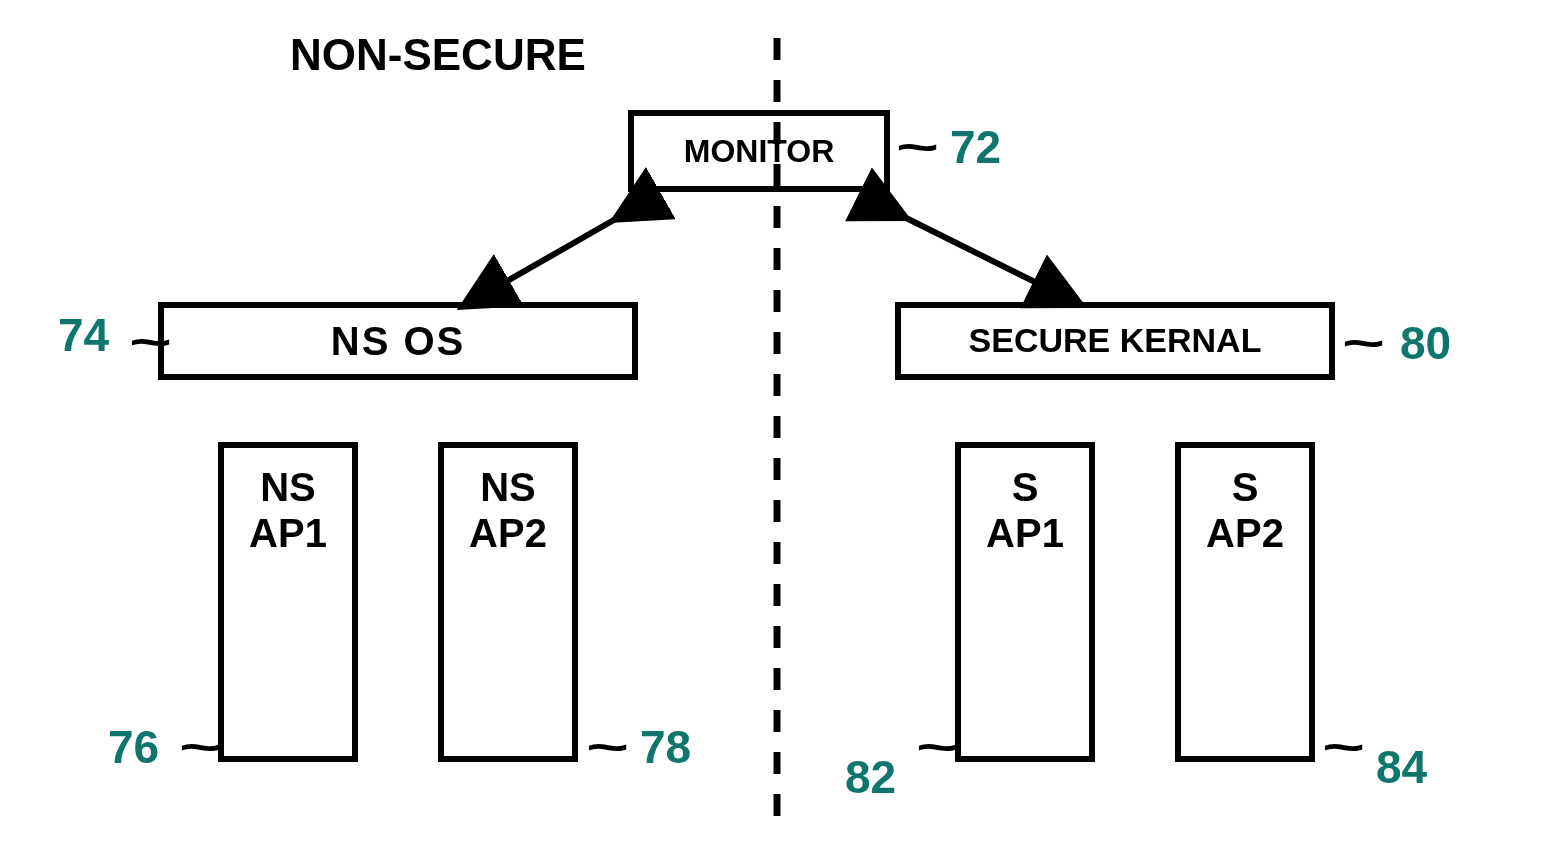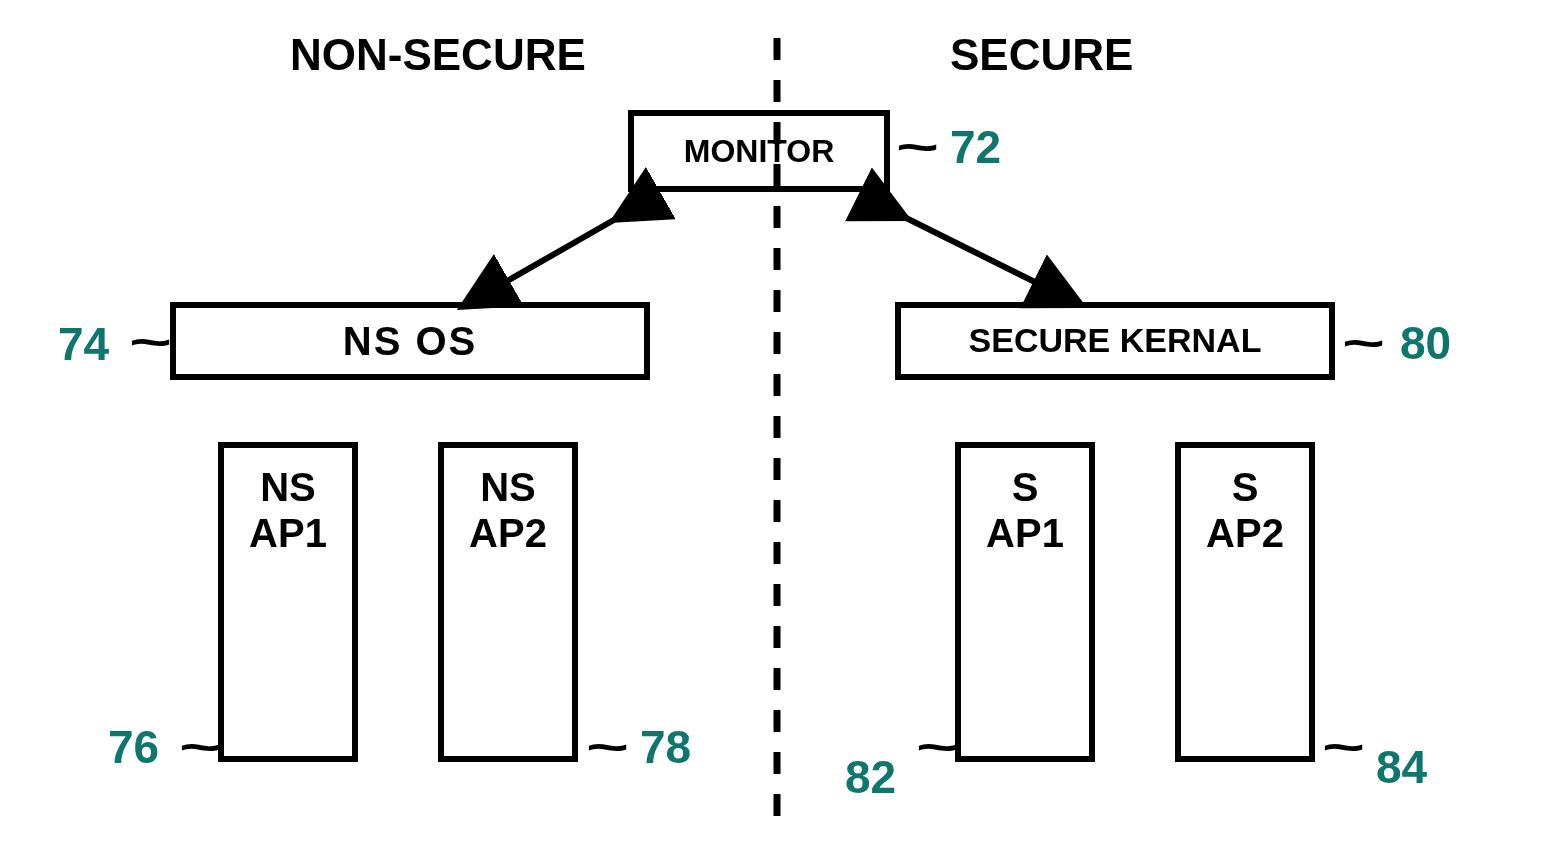--- a/index.html
+++ b/index.html
@@ -59,27 +59,26 @@
     pointer-events: none;
   }
 </style>
 </head>
 <body>
 
 <div class="stage">
 
   <div class="label" style="left:290px; top:30px; font-size:44px;">NON-SECURE</div>
 
-  <div class="label" style="left:950px; top:30px; font-size:44px;">SECURE</div>
 
   <div class="box" style="left:628px; top:110px; width:262px; height:82px; font-size:32px;">
     <span class="inner">MONITOR</span>
   </div>
 
-  <div class="box" style="left:170px; top:302px; width:480px; height:78px; font-size:40px; letter-spacing:2px;">
+  <div class="box" style="left:158px; top:302px; width:480px; height:78px; font-size:40px; letter-spacing:2px;">
     <span class="inner">NS OS</span>
   </div>
 
   <div class="box" style="left:895px; top:302px; width:440px; height:78px; font-size:34px;">
     <span class="inner">SECURE KERNAL</span>
   </div>
 
   <div class="box" style="left:218px; top:442px; width:140px; height:320px; font-size:40px; align-items:flex-start; padding-top:16px;">
     <div class="inner">
       <div>NS</div>
@@ -104,21 +103,21 @@
   <div class="box" style="left:1175px; top:442px; width:140px; height:320px; font-size:40px; align-items:flex-start; padding-top:16px;">
     <div class="inner">
       <div>S</div>
       <div>AP2</div>
     </div>
   </div>
 
   <span class="tilde" style="left:896px; top:120px;">~</span>
   <span class="ref" style="left:950px; top:120px;">72</span>
 
-  <span class="ref" style="left:58px; top:317px;">74</span>
+  <span class="ref" style="left:58px; top:308px;">74</span>
   <span class="tilde rtl" style="left:145px; top:315px;">~</span>
 
   <span class="tilde" style="left:1342px; top:316px;">~</span>
   <span class="ref" style="left:1400px; top:316px;">80</span>
 
   <span class="ref" style="left:108px; top:720px;">76</span>
   <span class="tilde rtl" style="left:195px; top:720px;">~</span>
 
   <span class="tilde" style="left:586px; top:720px;">~</span>
   <span class="ref" style="left:640px; top:720px;">78</span>

